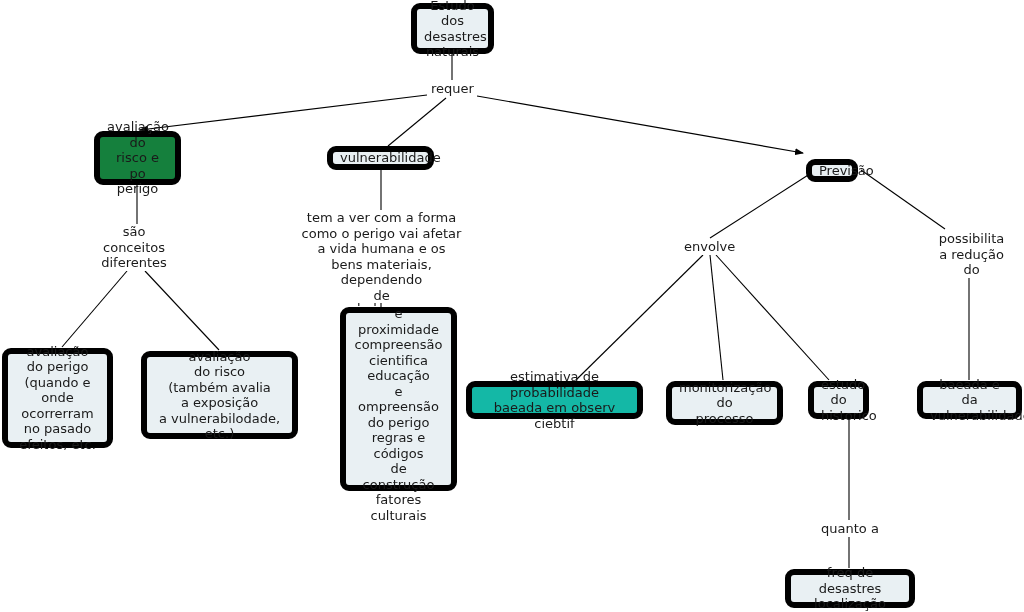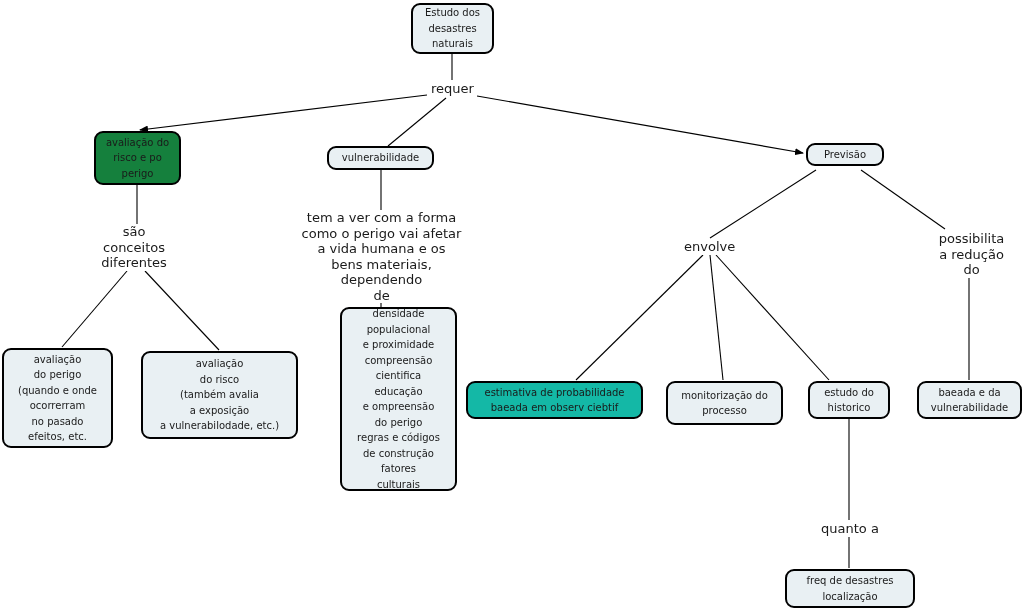--- a/index.html
+++ b/index.html
@@ -20,24 +20,24 @@
     position: absolute;
     left: 0;
     top: 0;
     width: 1024px;
     height: 612px;
   }
   .node {
     position: absolute;
     box-sizing: border-box;
     background: #e9f0f3;
-    border: 2px solid #14532d;
+    border: 6px solid #14532d;
     border-radius: 9px;
     color: #1a1a1a;
-    font-size: 10px;
+    font-size: 13px;
     line-height: 15.5px;
     text-align: center;
     display: flex;
     align-items: center;
     justify-content: center;
     white-space: pre-line;
     padding: 3px 7px;
     z-index: 2;
   }
   .node-text {
@@ -88,21 +88,21 @@
       </g>
   </svg>
   <div id="node-layer">
       <div class="node" style="left: 411px; top: 3px; width: 83px; height: 51px; background: rgb(233, 240, 243); border-color: rgb(0, 0, 0); color: rgb(26, 26, 26);"><span class="node-text">Estudo dos
 desastres
 naturais</span></div>
       <div class="node" style="left: 94px; top: 131px; width: 87px; height: 54px; background: #15803d; border-color: rgb(0, 0, 0); color: rgb(26, 26, 26);"><span class="node-text">avaliação do
 risco e po
 perigo</span></div>
       <div class="node" style="left: 327px; top: 146px; width: 107px; height: 24px; background: rgb(233, 240, 243); border-color: rgb(0, 0, 0); color: rgb(26, 26, 26);"><span class="node-text">vulnerabilidade</span></div>
-      <div class="node" style="left: 806px; top: 143px; width: 78px; height: 23px; background: rgb(233, 240, 243); border-color: rgb(0, 0, 0); color: rgb(26, 26, 26);"><span class="node-text">Previsão</span></div>
+      <div class="node" style="left: 806px; top: 159px; width: 52px; height: 23px; background: rgb(233, 240, 243); border-color: rgb(0, 0, 0); color: rgb(26, 26, 26);"><span class="node-text">Previsão</span></div>
       <div class="node" style="left: 2px; top: 348px; width: 111px; height: 100px; background: rgb(233, 240, 243); border-color: rgb(0, 0, 0); color: rgb(26, 26, 26);"><span class="node-text">avaliação
 do perigo
 (quando e onde
 ocorrerram
 no pasado
 efeitos, etc.</span></div>
       <div class="node" style="left: 141px; top: 351px; width: 157px; height: 88px; background: rgb(233, 240, 243); border-color: rgb(0, 0, 0); color: rgb(26, 26, 26);"><span class="node-text">avaliação
 do risco
 (também avalia
 a exposição
@@ -116,21 +116,21 @@
 e ompreensão
 do perigo
 regras e códigos
 de construção
 fatores
 culturais</span></div>
       <div class="node" style="left: 466px; top: 381px; width: 177px; height: 38px; background: #14b8a6; border-color: rgb(0, 0, 0); color: rgb(26, 26, 26);"><span class="node-text">estimativa de probabilidade
 baeada em observ ciebtif</span></div>
       <div class="node" style="left: 666px; top: 381px; width: 117px; height: 44px; background: rgb(233, 240, 243); border-color: rgb(0, 0, 0); color: rgb(26, 26, 26);"><span class="node-text">monitorização do
 processo</span></div>
-      <div class="node" style="left: 808px; top: 381px; width: 82px; height: 38px; background: rgb(233, 240, 243); border-color: rgb(0, 0, 0); color: rgb(26, 26, 26);"><span class="node-text">estudo do
+      <div class="node" style="left: 808px; top: 381px; width: 61px; height: 38px; background: rgb(233, 240, 243); border-color: rgb(0, 0, 0); color: rgb(26, 26, 26);"><span class="node-text">estudo do
 historico</span></div>
       <div class="node" style="left: 917px; top: 381px; width: 105px; height: 38px; background: rgb(233, 240, 243); border-color: rgb(0, 0, 0); color: rgb(26, 26, 26);"><span class="node-text">baeada e da
 vulnerabilidade</span></div>
       <div class="node" style="left: 785px; top: 569px; width: 130px; height: 39px; background: rgb(233, 240, 243); border-color: rgb(0, 0, 0); color: rgb(26, 26, 26);"><span class="node-text">freq de desastres
 localização</span></div>
     </div>
   <div id="label-layer">
       <div class="edge-label" style="left: 428px; top: 81px; width: 47px; color: rgb(26, 26, 26);">requer</div>
       <div class="edge-label" style="left: 97px; top: 224px; width: 72px; color: rgb(26, 26, 26);">são
 conceitos

